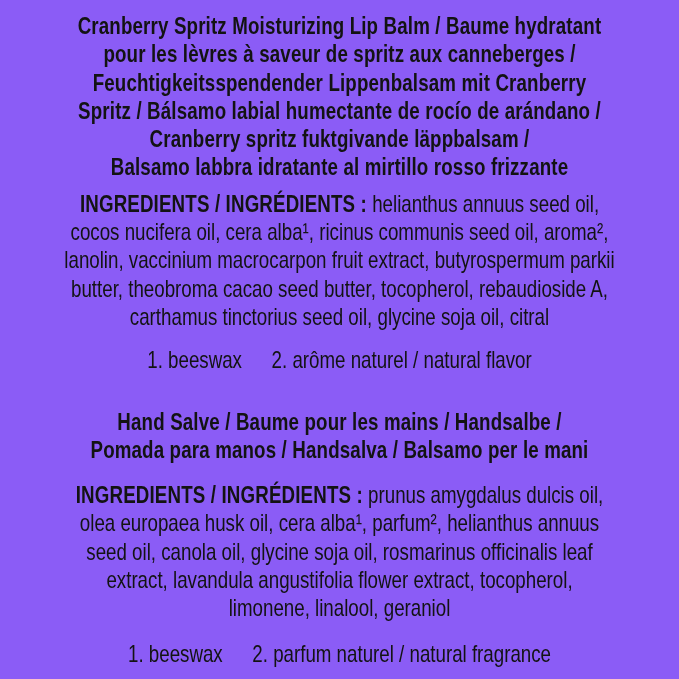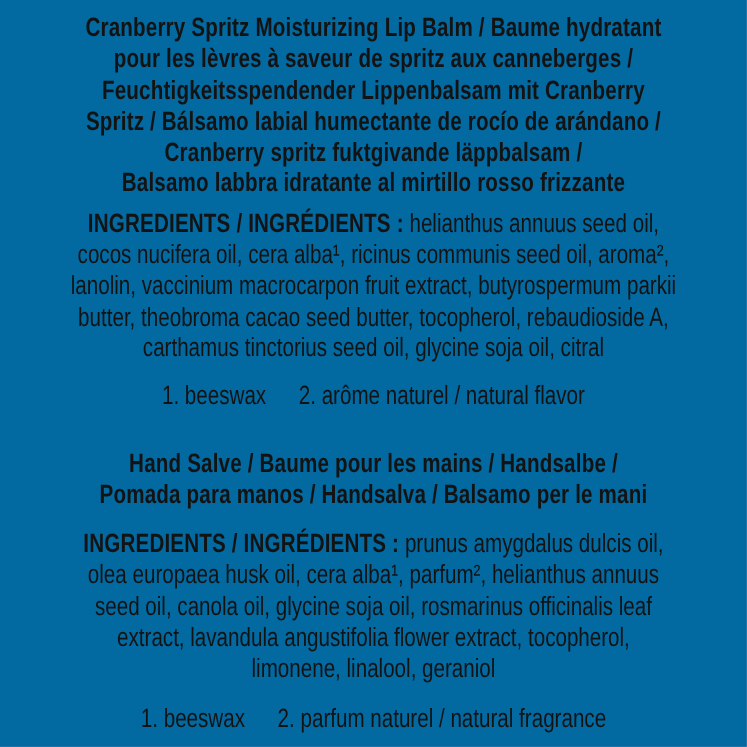--- a/index.html
+++ b/index.html
@@ -9,21 +9,21 @@
   }
   body {
     width: 679px;
     height: 679px;
     overflow: hidden;
   }
   .label-canvas {
     position: relative;
     width: 679px;
     height: 679px;
-    background: #0369a1;
+    background: #8b5cf6;
     color: #131313;
     font-family: "Liberation Sans", sans-serif;
     overflow: hidden;
   }
   
   .squeeze {
     position: absolute;
     top: 0;
     left: -96px;
     width: 871px;

